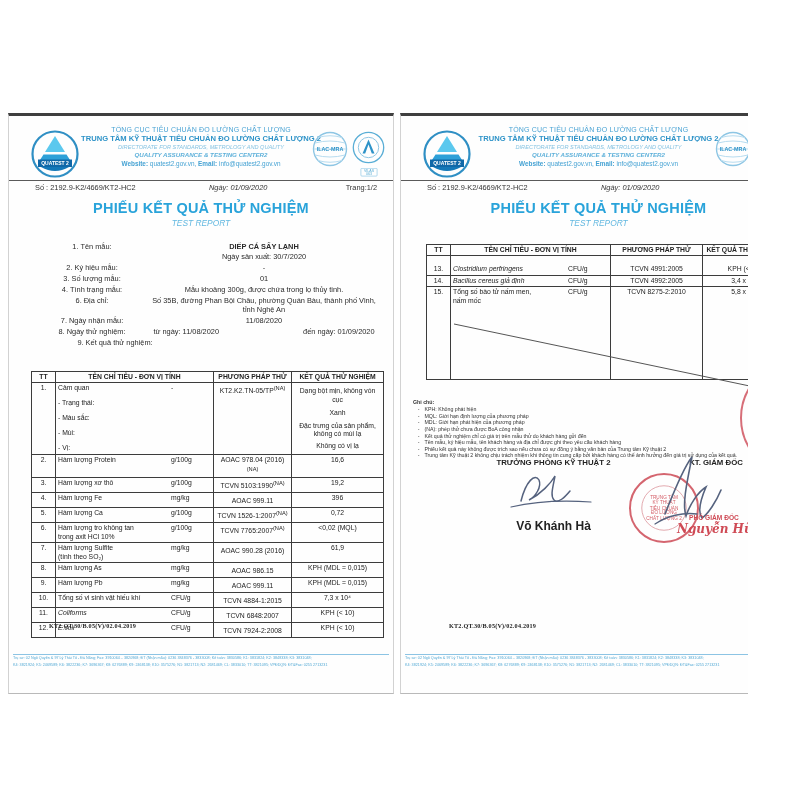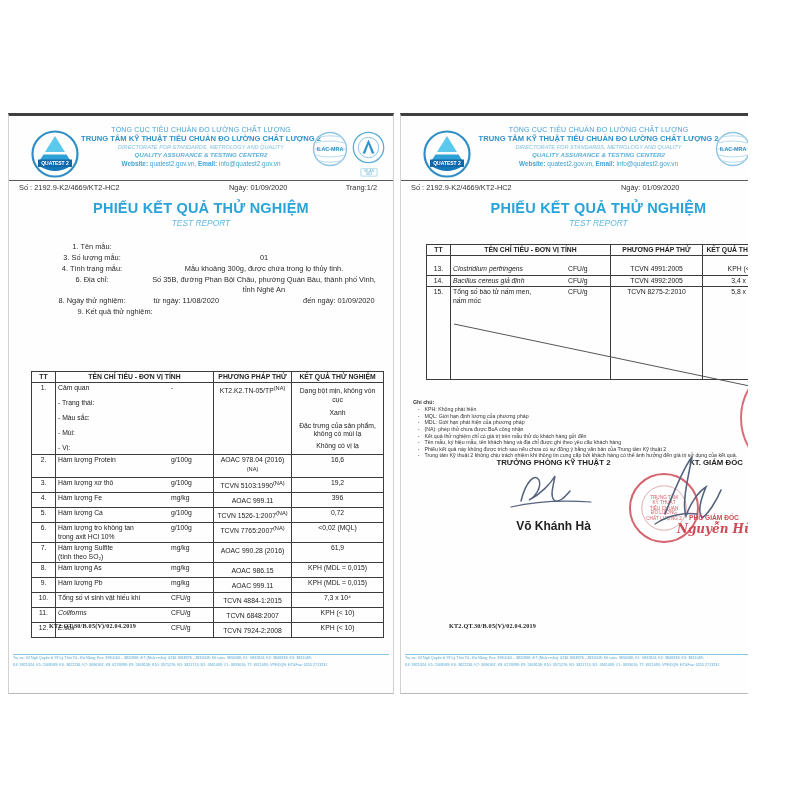--- a/index.html
+++ b/index.html
@@ -20,22 +20,22 @@
   .web b{font-weight:bold;}
   .logo{position:absolute;top:13px;left:21px;width:50px;height:50px;}
   .accr{position:absolute;top:15px;right:8px;display:flex;gap:4px;align-items:flex-start;}
   .ilac{width:36px;height:36px;}
   .vilasbox{text-align:center;}
   .vilas{width:33px;height:33px;}
   .vilastag{margin:0 auto;width:26px;border:1px solid #7fbfe0;border-radius:2px;
             font-size:6px;transform:scale(.6);transform-origin:top center;color:#5aaed6;line-height:6px;}
   .hrule{position:absolute;top:64px;left:0;right:0;border-top:1px solid #5a5a5a;}
   .meta{position:absolute;top:67px;left:0;right:0;height:12px;font-size:7.4px;color:#333;}
-  .meta .so{position:absolute;left:10px;}
-  .meta .ngay{position:absolute;left:220px;}
+  .meta .so{position:absolute;left:26px;}
+  .meta .ngay{position:absolute;left:200px;font-style:italic;}
   .meta .trang{position:absolute;right:16px;}
   .title{position:absolute;top:84px;left:0;right:0;text-align:center;
          font-size:14.5px;font-weight:bold;color:#29a3da;letter-spacing:.2px;}
   .subtitle{position:absolute;top:102px;left:0;right:0;text-align:center;
             font-size:8.4px;font-style:italic;color:#63b8e0;}
 
   
   .fields{position:absolute;top:126px;left:26px;right:14px;font-size:7.4px;line-height:9.5px;}
   .frow{display:flex;margin-bottom:1.5px;text-align:center;}
   .flabel{width:114px;flex:0 0 114px;}
@@ -157,32 +157,44 @@
         <span>Trang:</span><span>1/2</span>
       </span>
     </div>
 
     <div class="title">PHIẾU KẾT QUẢ THỬ NGHIỆM</div>
     <div class="subtitle">TEST REPORT</div>
 
     <div class="fields">
       <div class="frow">
         <span class="flabel"><span>1.</span> <span>Tên mẫu:</span></span>
+        <span class="fvalue">
+          <div class="bold">DIẾP CÁ SẤY LẠNH</div>
+          <div>Ngày sản xuất: 30/7/2020</div>
+        </span>
+      </div>
+      <div class="frow">
+        <span class="flabel"><span>2.</span> <span>Ký hiệu mẫu:</span></span>
+        <span class="fvalue">-</span>
       </div>
       <div class="frow">
         <span class="flabel"><span>3.</span> <span>Số lượng mẫu:</span></span>
         <span class="fvalue">01</span>
       </div>
       <div class="frow">
         <span class="flabel"><span>4.</span> <span>Tình trạng mẫu:</span></span>
         <span class="fvalue">Mẫu khoảng 300g, được chứa trong lọ thủy tinh.</span>
       </div>
       <div class="frow">
         <span class="flabel"><span>6.</span> <span>Địa chỉ:</span></span>
         <span class="fvalue">Số 35B, đường Phan Bội Châu, phường Quán Bàu, thành phố Vinh, tỉnh Nghệ An</span>
+      </div>
+      <div class="frow">
+        <span class="flabel"><span>7.</span> <span>Ngày nhận mẫu:</span></span>
+        <span class="fvalue">11/08/2020</span>
       </div>
       <div class="frow">
         <span class="flabel"><span>8.</span> <span>Ngày thử nghiệm:</span></span>
         <span class="fvalue"><span>từ ngày: 11/08/2020</span><span class="fv2">đến ngày: 01/09/2020</span></span>
       </div>
       <div class="frow">
         <span class="flabel" style="width:160px;flex-basis:160px;"><span>9.</span> <span>Kết quả thử nghiệm:</span></span>
       </div>
     </div>
 

